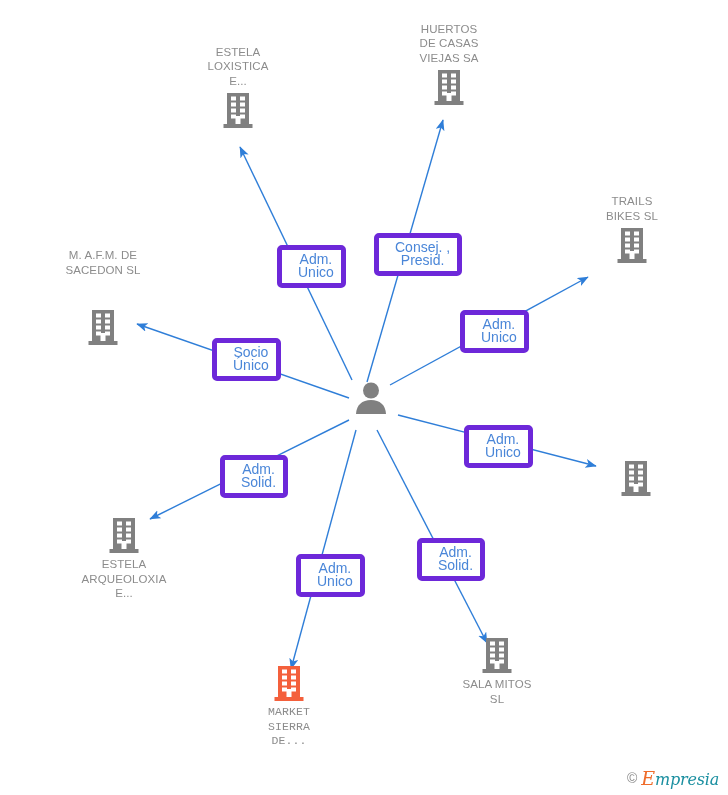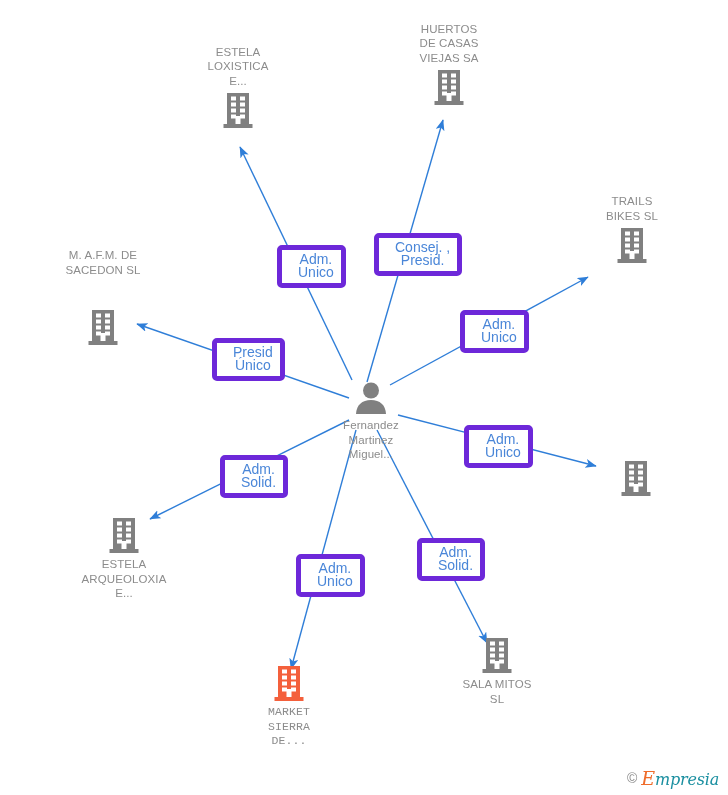--- a/index.html
+++ b/index.html
@@ -115,23 +115,20 @@
   </svg>
 
   <div id="nodes-layer">
       <div class="node label-bottom" style="left: 371px; top: 381px;">
         <div class="node-icon">
           <svg width="36" height="34" viewBox="0 0 36 34">
             <circle cx="18" cy="9.5" r="8" fill="#808080"></circle>
             <path d="M18 19 C9 19 3.5 24 3 33 L33 33 C32.5 24 27 19 18 19 Z" fill="#808080"></path>
           </svg>
         </div>
-        <div class="node-label">Fernandez
-Martinez
-Miguel...</div>
       </div>
       <div class="node label-top" style="left: 238px; top: 44.5px;">
         <div class="node-icon">
           <svg width="34" height="38" viewBox="0 0 34 38">
             <rect x="6" y="2" width="22" height="31" fill="#808080"></rect>
             <rect x="2.5" y="33" width="29" height="4" fill="#808080"></rect>
             <rect x="10" y="5.5" width="5" height="4" fill="#ffffff"></rect>
             <rect x="19" y="5.5" width="5" height="4" fill="#ffffff"></rect>
             <rect x="10" y="11.5" width="5" height="4" fill="#ffffff"></rect>
             <rect x="19" y="11.5" width="5" height="4" fill="#ffffff"></rect>
@@ -281,21 +278,21 @@
 DE...</div>
       </div>
     </div>
   <div id="edge-labels-layer">
       <div class="edge-label" style="left: 277px; top: 245px;">Adm.
 Unico</div>
       <div class="edge-label" style="left: 374px; top: 233px;">Consej. ,
 Presid.</div>
       <div class="edge-label" style="left: 460px; top: 310px;">Adm.
 Unico</div>
-      <div class="edge-label" style="left: 212px; top: 338px;">Presid
+      <div class="edge-label" style="left: 212px; top: 338px;">Socio
 Único</div>
       <div class="edge-label" style="left: 464px; top: 425px;">Adm.
 Unico</div>
       <div class="edge-label" style="left: 220px; top: 455px;">Adm.
 Solid.</div>
       <div class="edge-label" style="left: 296px; top: 554px;">Adm.
 Unico</div>
       <div class="edge-label" style="left: 417px; top: 538px;">Adm.
 Solid.</div>
     </div>

